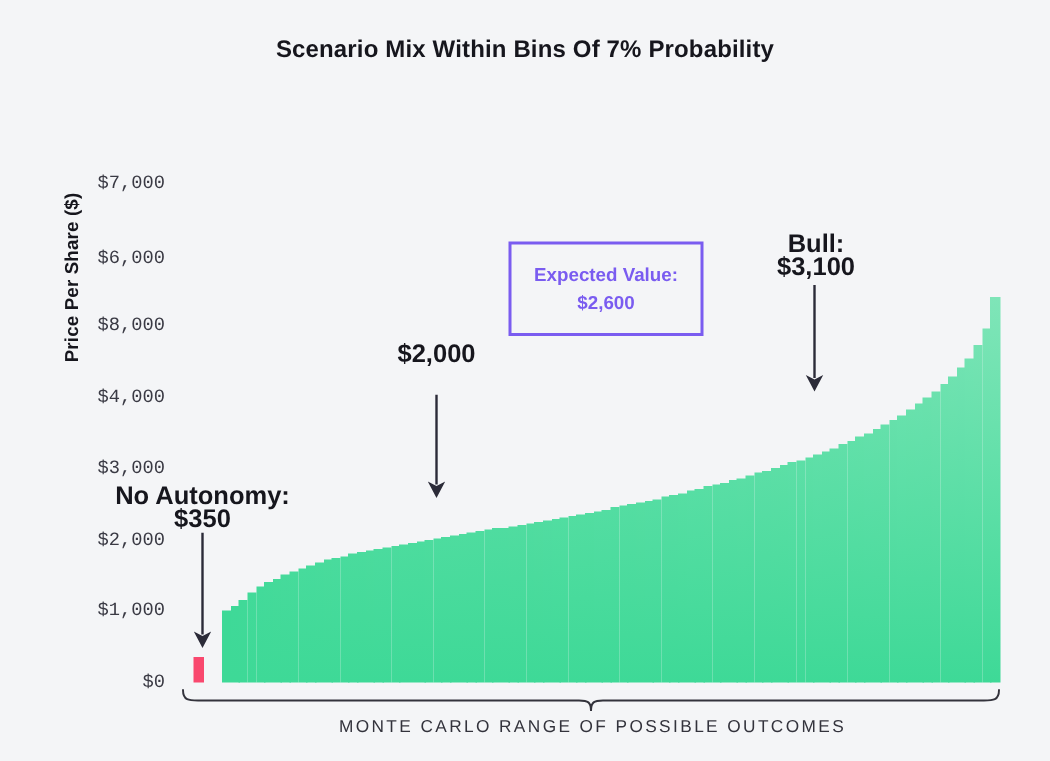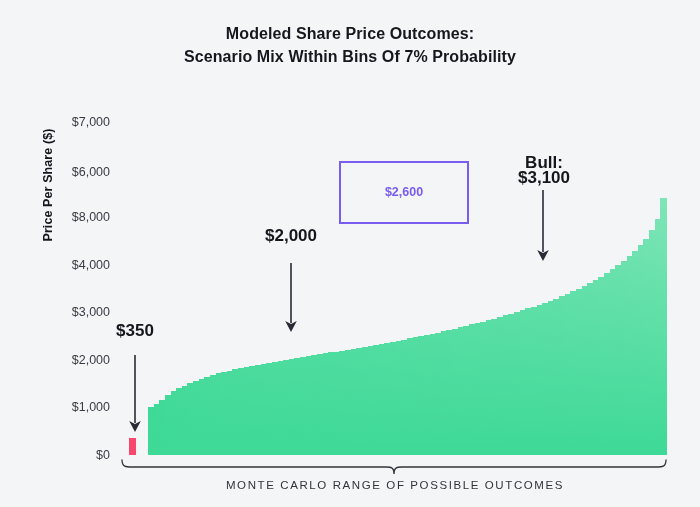--- a/index.html
+++ b/index.html
@@ -56,20 +56,21 @@
   }
   .y-tick-label {
     position: absolute;
     right: 0;
     width: 70px;
     text-align: right;
     font-size: 12.5px;
     color: #3a3a44;
     transform: translateY(-50%);
     white-space: nowrap;
+    font-family: Liberation Mono, monospace;
   }
   #y-tick-labels {
     position: absolute;
     left: 40px;
     top: 122px;
     width: 70px;
     height: 333px;
   }
 
   
@@ -129,21 +130,20 @@
     text-align: center;
     font-size: 11.5px;
     letter-spacing: 1.6px;
     color: #33333c;
   }
 </style>
 </head>
 <body>
 
 <div id="chart-title">
-  <span class="line">Modeled Share Price Outcomes:</span>
   <span class="line">Scenario Mix Within Bins Of 7% Probability</span>
 </div>
 
 <div id="y-axis-title">Price Per Share ($)</div>
 <div id="y-tick-labels">
     <div class="y-tick-label" style="top: 0px;">$7,000</div>
     <div class="y-tick-label" style="top: 50px;">$6,000</div>
     <div class="y-tick-label" style="top: 95.1429px;">$8,000</div>
     <div class="y-tick-label" style="top: 142.714px;">$4,000</div>
     <div class="y-tick-label" style="top: 190.286px;">$3,000</div>
@@ -244,36 +244,38 @@
       <div class="bar" style="left: 512.217px; width: 6.23043px; height: 204.081px; background: linear-gradient(to top, rgb(62, 217, 151) 0%, rgb(111, 226, 176) 100%);"></div>
       <div class="bar" style="left: 517.848px; width: 6.23043px; height: 209.79px; background: linear-gradient(to top, rgb(62, 217, 151) 0%, rgb(112, 226, 177) 100%);"></div>
       <div class="bar" style="left: 523.478px; width: 6.23043px; height: 216.45px; background: linear-gradient(to top, rgb(62, 217, 151) 0%, rgb(114, 227, 178) 100%);"></div>
       <div class="bar" style="left: 529.109px; width: 6.23043px; height: 224.537px; background: linear-gradient(to top, rgb(62, 217, 151) 0%, rgb(117, 227, 179) 100%);"></div>
       <div class="bar" style="left: 534.739px; width: 6.23043px; height: 235.954px; background: linear-gradient(to top, rgb(62, 217, 151) 0%, rgb(121, 228, 181) 100%);"></div>
       <div class="bar" style="left: 540.37px; width: 6.23043px; height: 256.886px; background: linear-gradient(to top, rgb(62, 217, 151) 0%, rgb(127, 229, 184) 100%);"></div>
     </div>
 </div>
 
 <div class="annotation" id="ann-no-autonomy" style="left:75px; top:323px; width:120px;">
+  <span class="line">No Autonomy:</span>
   <span class="line">$350</span>
 </div>
 <svg class="arrow-svg" style="left:126px; top:355px;" width="18" height="78" viewBox="0 0 18 78">
   <line x1="9" y1="0" x2="9" y2="68" stroke="#2b2b38" stroke-width="1.6"></line>
   <path d="M9 77 L3.2 66 L9 69 L14.8 66 Z" fill="#2b2b38"></path>
 </svg>
 
 <div class="annotation" id="ann-bear" style="left:241px; top:228px; width:100px;">
   <span class="line">$2,000</span>
 </div>
 <svg class="arrow-svg" style="left:282px; top:263px;" width="18" height="70" viewBox="0 0 18 70">
   <line x1="9" y1="0" x2="9" y2="60" stroke="#2b2b38" stroke-width="1.6"></line>
   <path d="M9 69 L3.2 58 L9 61 L14.8 58 Z" fill="#2b2b38"></path>
 </svg>
 
 <div id="expected-value-box">
+  <span class="line">Expected Value:</span>
   <span class="line">$2,600</span>
 </div>
 
 <div class="annotation" id="ann-bull" style="left:494px; top:155px; width:100px;">
   <span class="line">Bull:</span>
   <span class="line">$3,100</span>
 </div>
 <svg class="arrow-svg" style="left:534px; top:190px;" width="18" height="72" viewBox="0 0 18 72">
   <line x1="9" y1="0" x2="9" y2="62" stroke="#2b2b38" stroke-width="1.6"></line>
   <path d="M9 71 L3.2 60 L9 63 L14.8 60 Z" fill="#2b2b38"></path>

